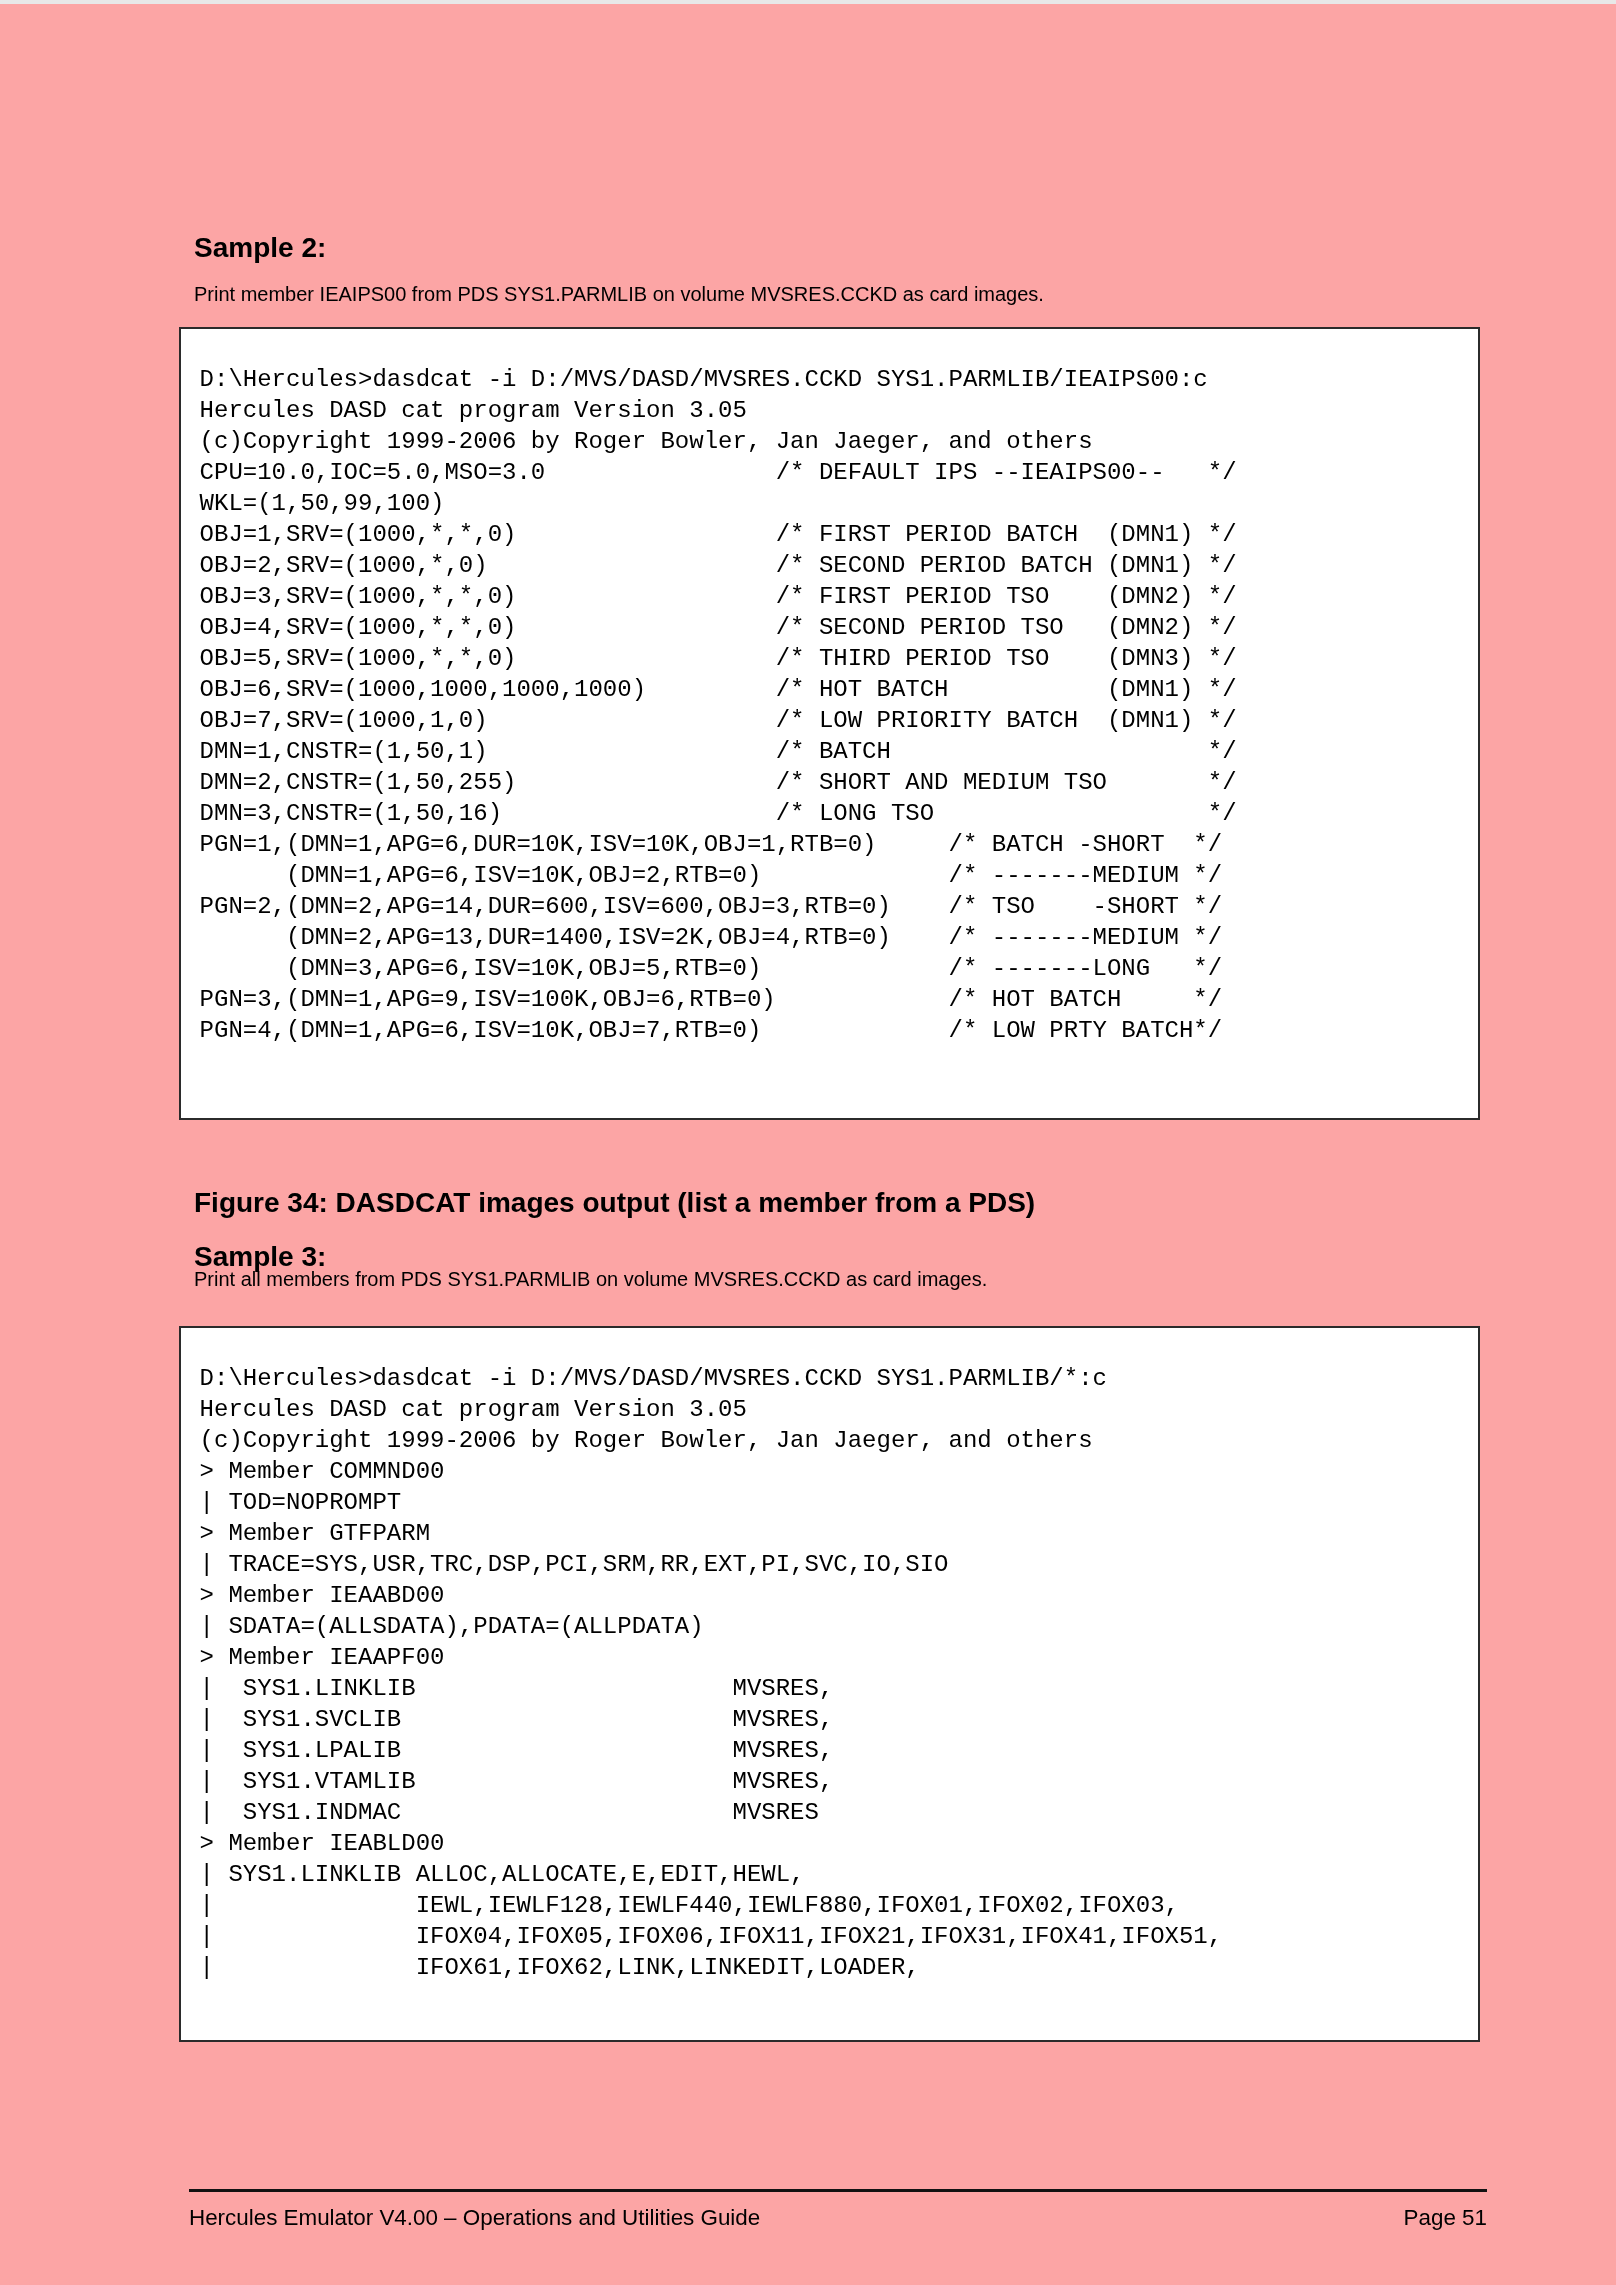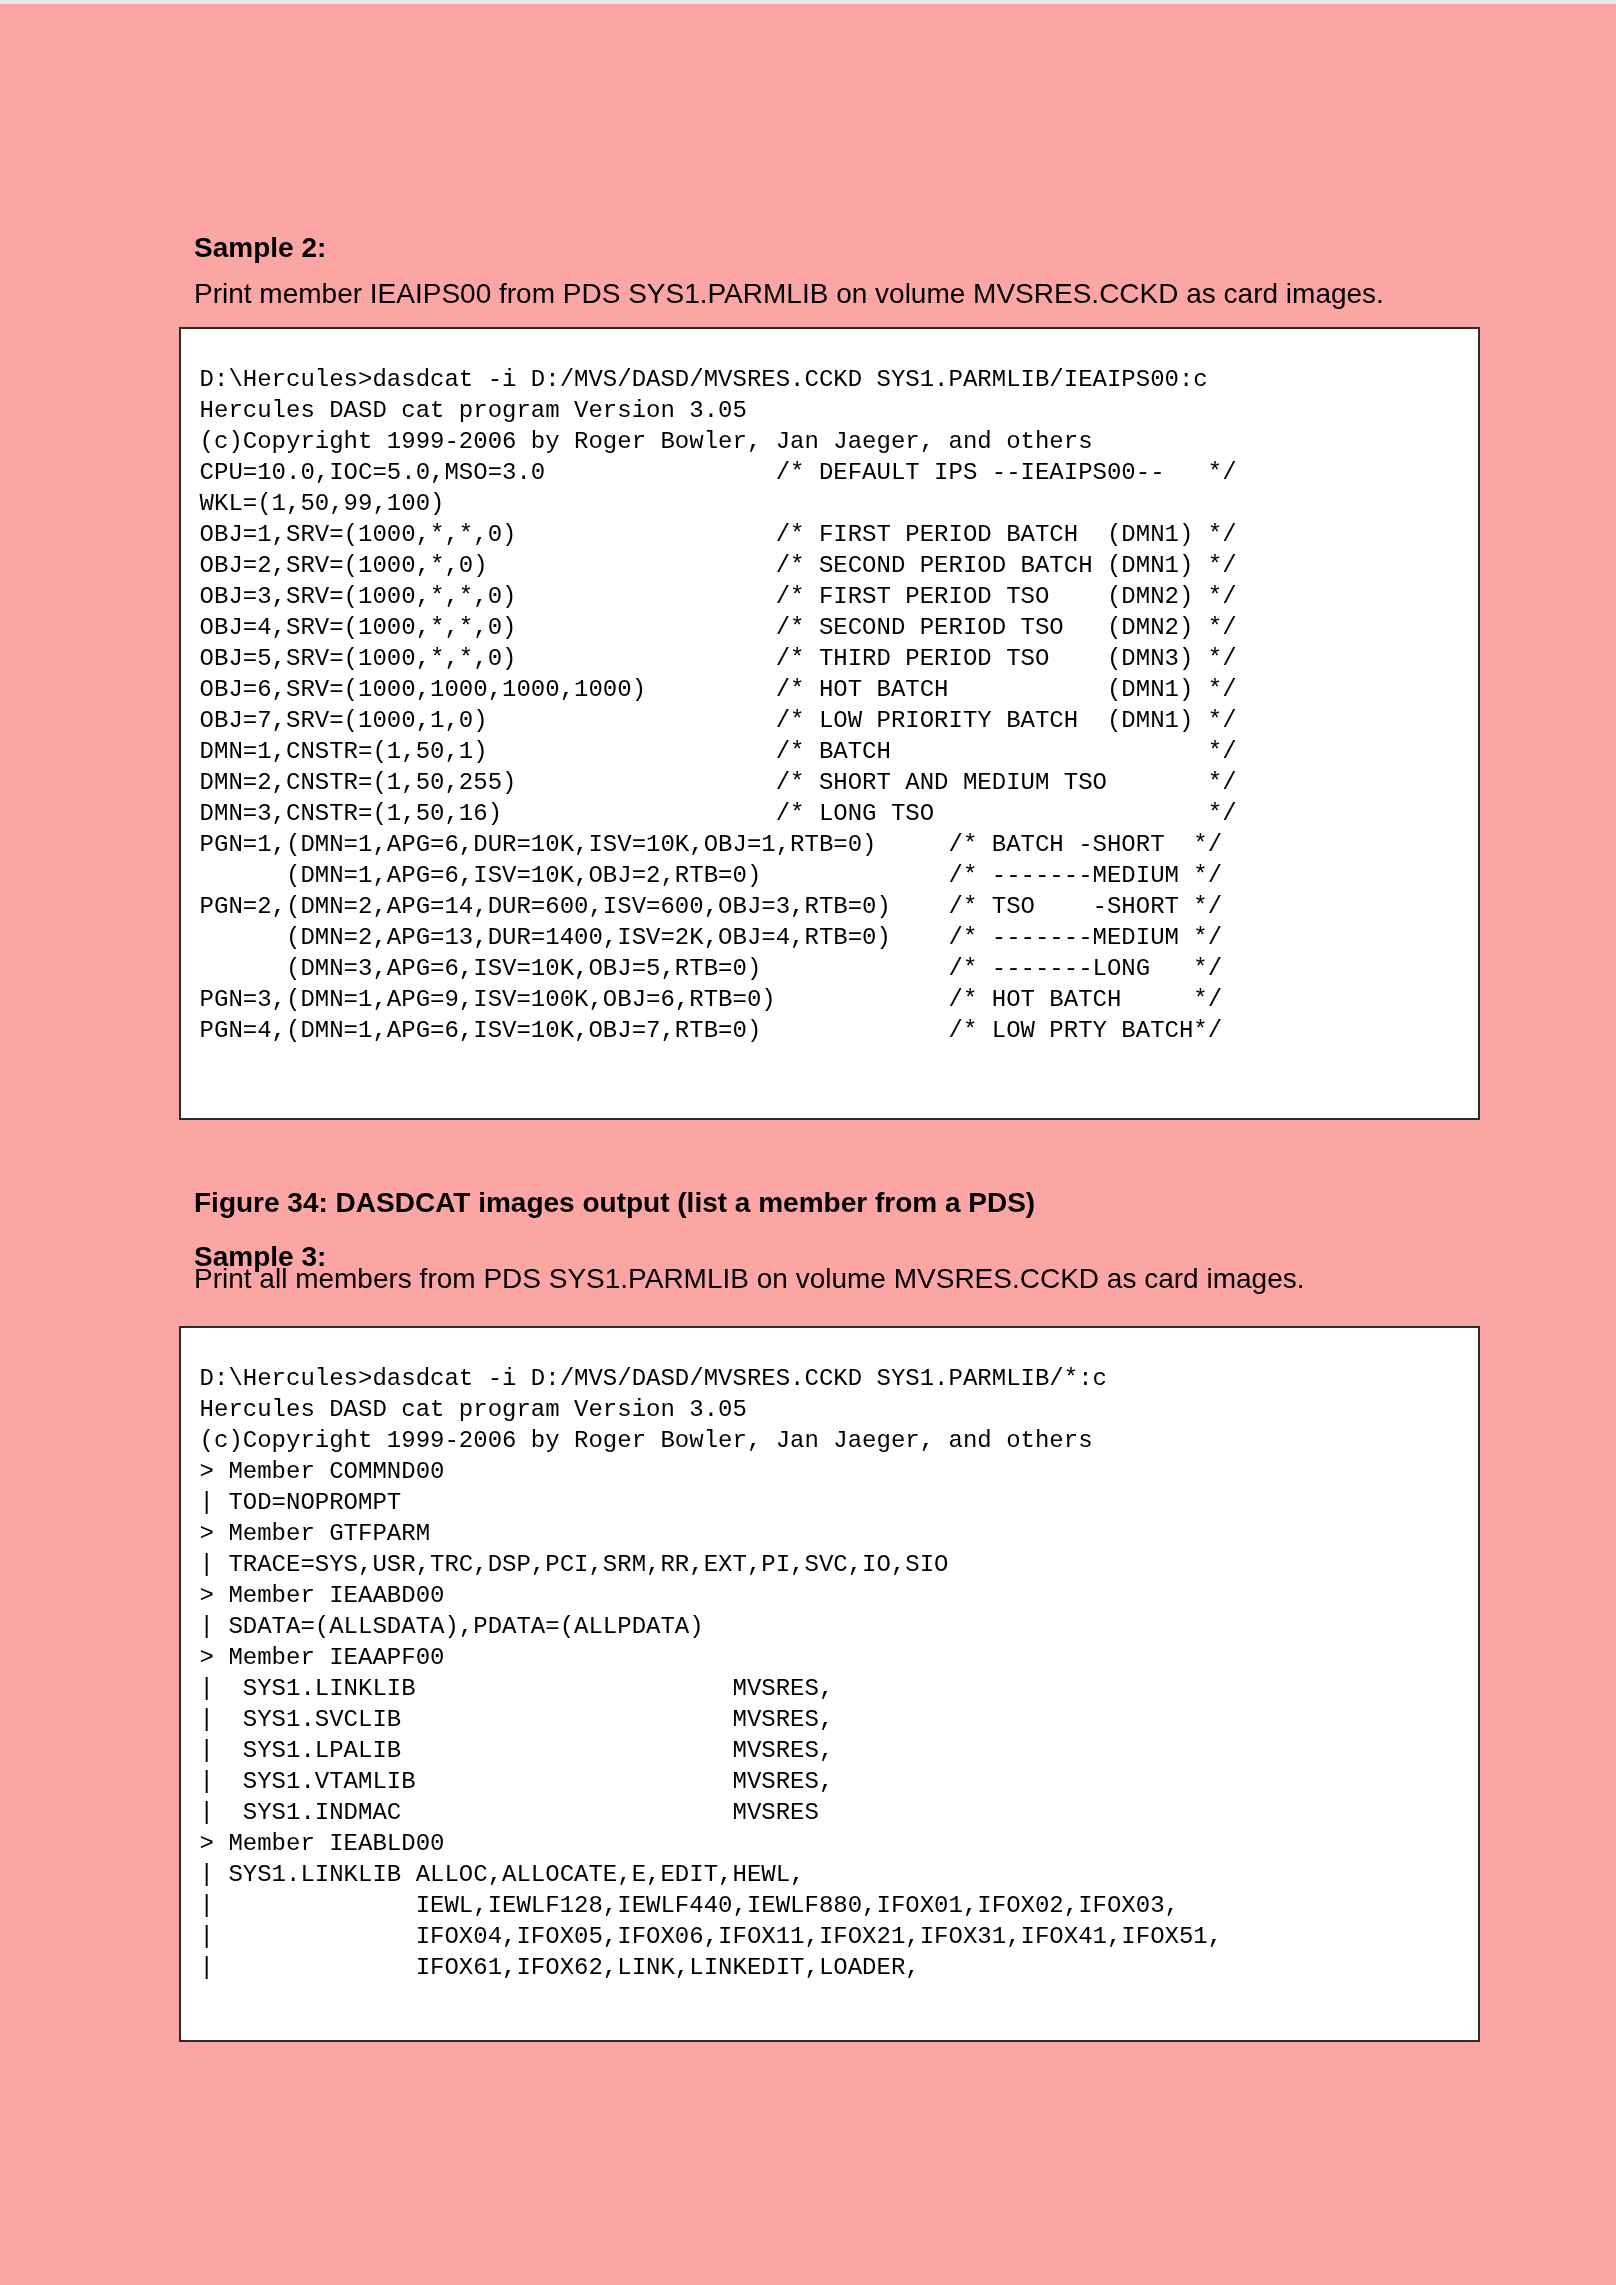--- a/index.html
+++ b/index.html
@@ -12,21 +12,21 @@
     font-family:"Liberation Sans", sans-serif;
     overflow:hidden;
   }
   .h{
     position:absolute;left:194px;margin:0;
     font-size:28px;font-weight:bold;line-height:34px;
     white-space:nowrap;
   }
   .body-text{
     position:absolute;left:194px;margin:0;
-    font-size:28px;font-weight:normal;line-height:34px;
+    font-size:20px;font-weight:normal;line-height:34px;
     white-space:nowrap;
   }
   .sample2-h{top:227px;}
   .sample2-p{top:273px;}
   .caption-h{top:1182px;}
   .sample3-h{top:1236px;}
   .sample3-p{top:1258px;}
   .console-box{
     position:absolute;left:179px;width:1301px;
     background:#ffffff;
@@ -108,15 +108,19 @@
 |  SYS1.LPALIB                       MVSRES,
 |  SYS1.VTAMLIB                      MVSRES,
 |  SYS1.INDMAC                       MVSRES
 &gt; Member IEABLD00
 | SYS1.LINKLIB ALLOC,ALLOCATE,E,EDIT,HEWL,
 |              IEWL,IEWLF128,IEWLF440,IEWLF880,IFOX01,IFOX02,IFOX03,
 |              IFOX04,IFOX05,IFOX06,IFOX11,IFOX21,IFOX31,IFOX41,IFOX51,
 |              IFOX61,IFOX62,LINK,LINKEDIT,LOADER,</pre>
   </div>
 
+  <div class="footer">
+    <span>Hercules Emulator V4.00 – Operations and Utilities Guide</span>
+    <span>Page 51</span>
+  </div>
 
 </div>
 
 
 </body></html>

